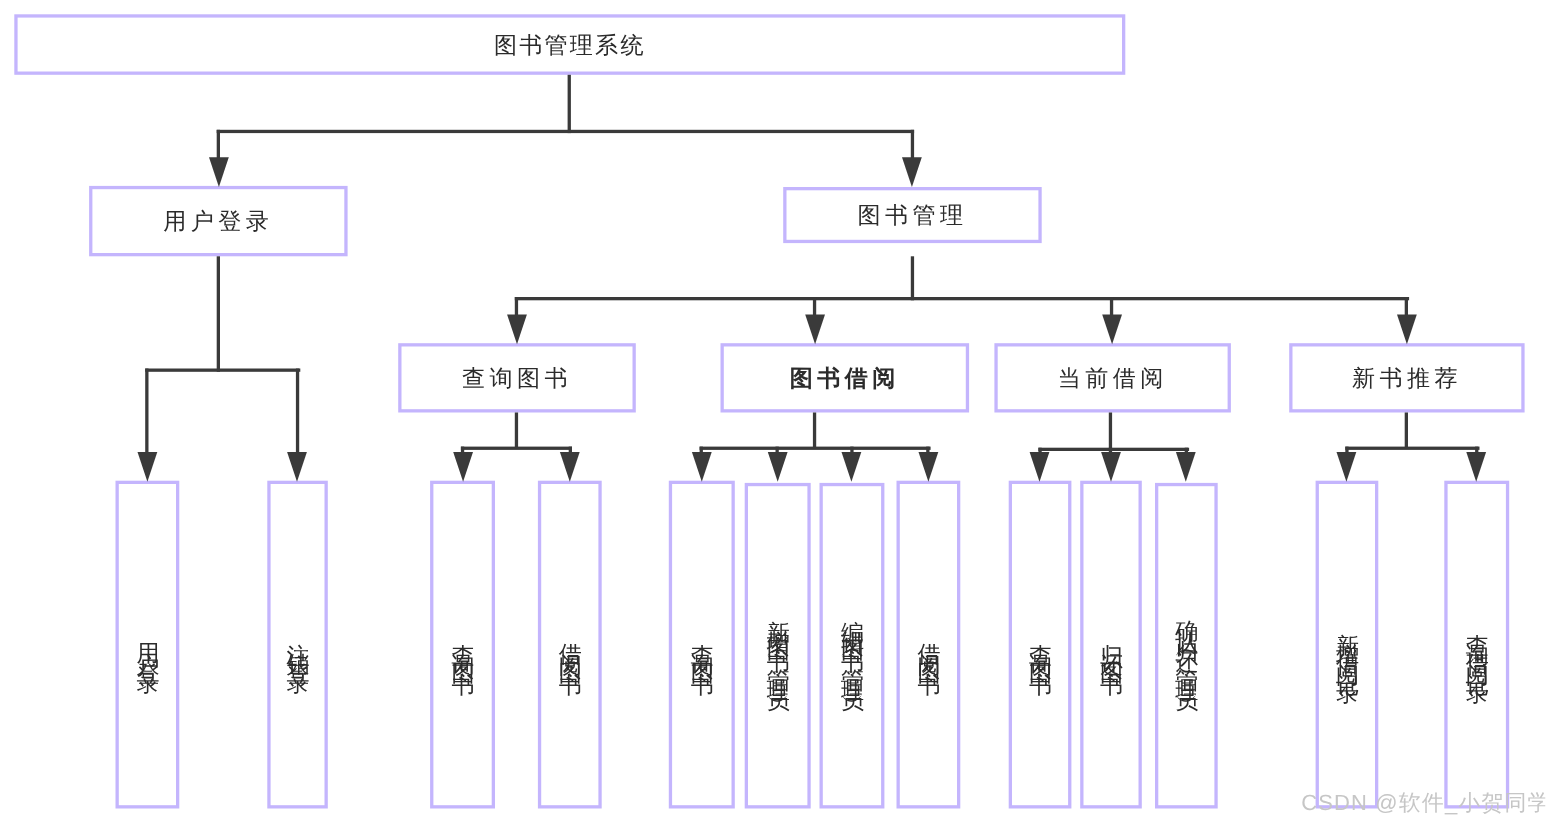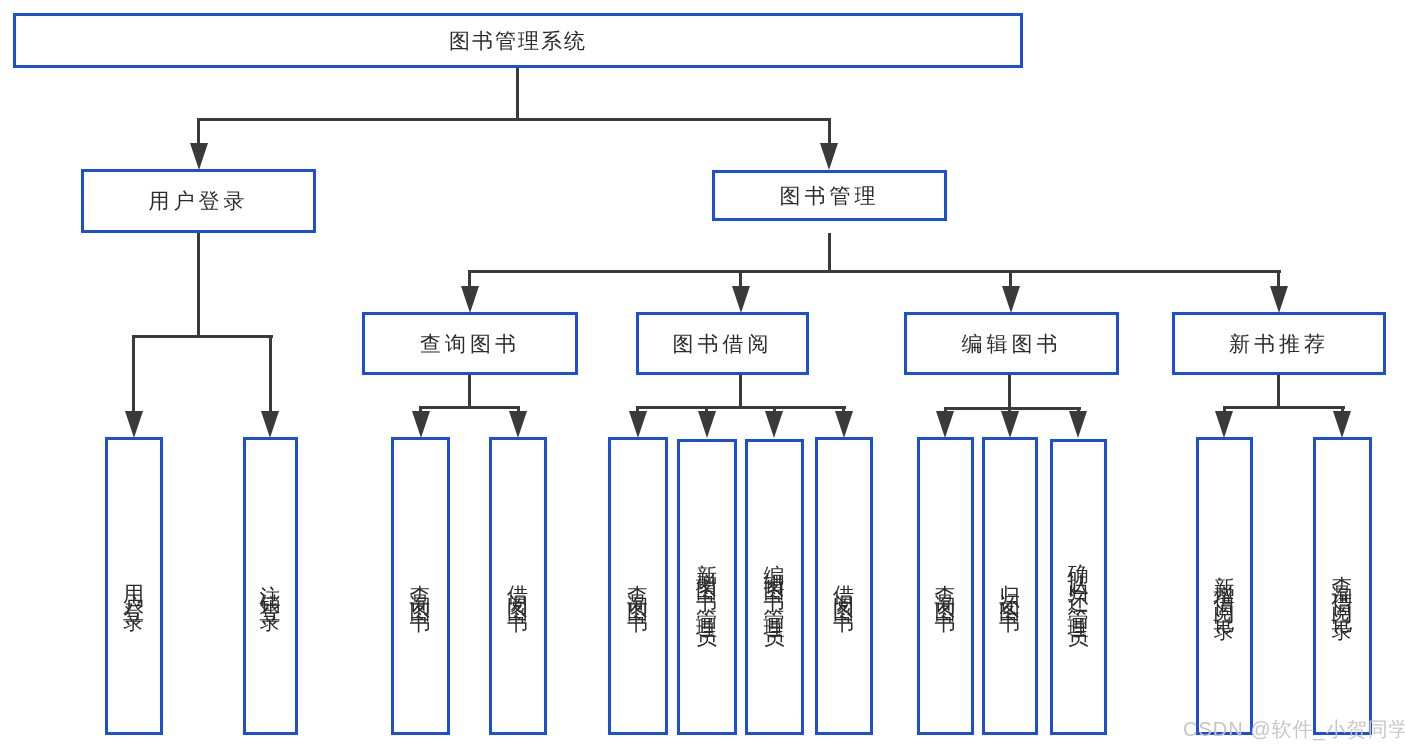--- a/index.html
+++ b/index.html
@@ -1,21 +1,21 @@
 <!DOCTYPE html>
 <html><head>
 <meta charset="utf-8">
 <style>
   html,body{margin:0;padding:0;background:#ffffff;}
   .canvas{
     position:relative;width:1405px;height:747px;background:#ffffff;
     font-family:"Liberation Sans","DejaVu Sans",sans-serif;overflow:hidden;
   }
   .box{
-    position:absolute;background:#ffffff;border:3px solid #1d4ed8;box-sizing:border-box;
+    position:absolute;background:#ffffff;border:3px solid #c4b5fd;box-sizing:border-box;
     display:flex;align-items:center;justify-content:center;color:#2b2b2b;
   }
   .hlabel{font-size:21px;letter-spacing:4px;white-space:nowrap;color:#2b2b2b;}
   .rootlabel{font-size:21px;letter-spacing:2px;white-space:nowrap;color:#2b2b2b;}
   .vlabel{
     writing-mode:vertical-rl;text-orientation:mixed;
     font-size:21px;letter-spacing:9px;line-height:1;color:#2b2b2b;
   }
   .line{position:absolute;background:#3a3a3a;}
   .arw{
@@ -42,26 +42,26 @@
   </div>
 
   <div class="box" style="left:712px;top:170px;width:235px;height:51px;">
     <span class="hlabel">图书管理</span>
   </div>
 
   <div class="box" style="left:362px;top:312px;width:216px;height:63px;">
     <span class="hlabel">查询图书</span>
   </div>
 
-  <div class="box" style="left:636px;top:312px;width:173px;height:63px;">
+  <div class="box" style="left:655px;top:312px;width:226px;height:63px;font-weight:bold;">
     <span class="hlabel">图书借阅</span>
   </div>
 
   <div class="box" style="left:904px;top:312px;width:215px;height:63px;">
-    <span class="hlabel">编辑图书</span>
+    <span class="hlabel">当前借阅</span>
   </div>
 
   <div class="box" style="left:1172px;top:312px;width:214px;height:63px;">
     <span class="hlabel">新书推荐</span>
   </div>
 
   <div class="box" style="left:105px;top:437px;width:58px;height:298px;">
     <span class="vlabel">用户登录</span>
   </div>
   <div class="box" style="left:243px;top:437px;width:55px;height:298px;">

